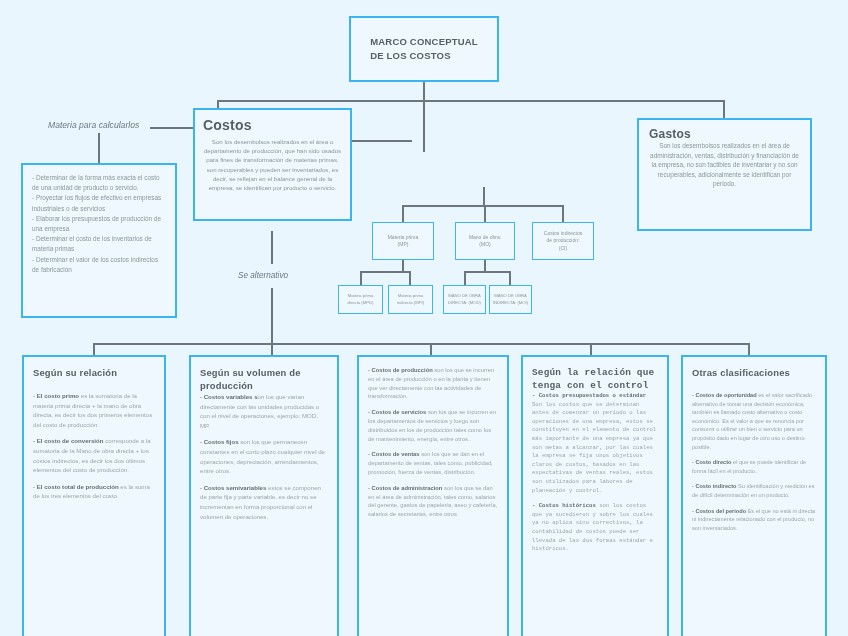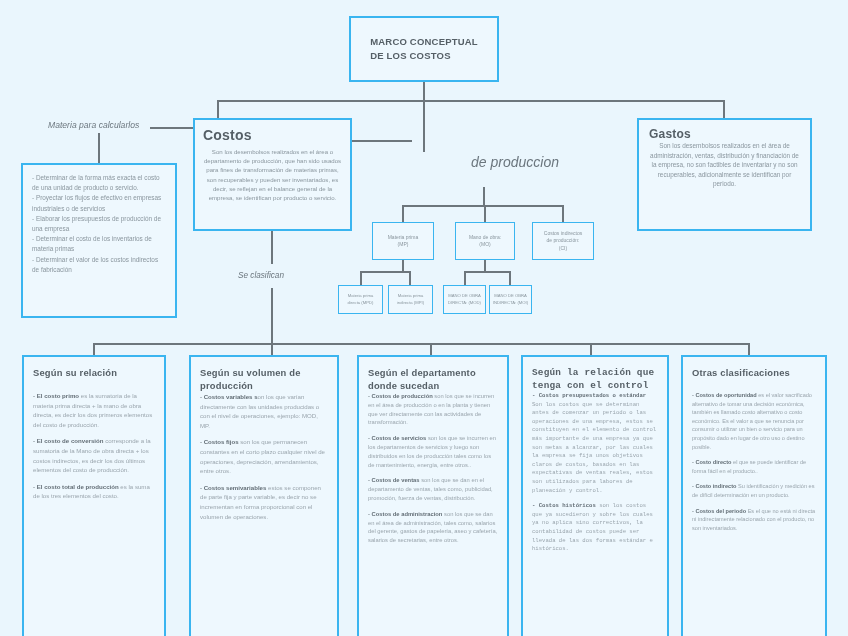--- a/index.html
+++ b/index.html
@@ -35,21 +35,21 @@
   .label-it{
     position:absolute;
     font-style:italic;
     color:#6b767e;
     z-index:4;
   }
   
   #root-box{left:349px;top:16px;width:150px;height:66px;display:flex;align-items:center;justify-content:center;}
   #root-box .title{font-size:9.5px;line-height:14px;}
 
-  #costos-box{left:193px;top:118px;width:159px;height:113px;padding:7px 8px 0 8px;}
+  #costos-box{left:193px;top:108px;width:159px;height:113px;padding:7px 8px 0 8px;}
   #costos-box .title{font-size:14px;margin-bottom:4px;}
   #costos-box .body{font-size:6.1px;line-height:9.2px;}
 
   #gastos-box{left:637px;top:118px;width:175px;height:113px;padding:7px 10px 0 10px;}
   #gastos-box .title{font-size:12px;}
   #gastos-box .body{font-size:6.4px;line-height:9.6px;}
 
   #razones-box{left:21px;top:163px;width:156px;height:155px;padding:8px 9px;}
   #razones-box .body{font-size:6.4px;line-height:10.2px;text-align:left;}
 
@@ -157,21 +157,20 @@
     <div class="body" id="razones-body">
         <div>- Determinar de la forma más exacta el costo de una unidad de producto o servicio.</div>
         <div>- Proyectar los flujos de efectivo en empresas industriales o de servicios</div>
         <div>- Elaborar los presupuestos de producción de una empresa</div>
         <div>- Determinar el costo de los inventarios de materia primas</div>
         <div>- Determinar el valor de los costos indirectos de fabricación</div>
       </div>
   </div>
 
   <div class="label-it" id="elementos-label">
-    <div>de produccion</div>
   </div>
 
   <div class="box thin elem-box" id="mp-box">
     <div class="body">
         <div>Materia prima</div>
         <div>(MP)</div>
       </div>
   </div>
   <div class="box thin elem-box" id="mo-box">
     <div class="body">
@@ -205,40 +204,39 @@
         <div>DIRECTA: (MOD)</div>
       </div>
   </div>
   <div class="box thin leaf-box" id="moi-box">
     <div class="body">
         <div>MANO DE OBRA</div>
         <div>INDIRECTA: (MOI)</div>
       </div>
   </div>
 
-  <div class="label-it" id="seclas-label">Se clasifican</div>
+  <div class="label-it" id="seclas-label">Se alternativo</div>
 
   <div class="box class-box" id="c1">
     <div class="title">Según su relación</div>
     <div class="items">
         <p><b>- El costo primo</b> es la sumatoria de la materia prima directa + la mano de obra directa, es decir los dos primeros elementos del costo de producción.</p>
         <p><b>- El costo de conversión</b> corresponde a la sumatoria de la Mano de obra directa + los costos indirectos, es decir los dos últimos elementos del costo de producción.</p>
         <p><b>- El costo total de producción</b> es la suma de los tres elementos del costo.</p>
       </div>
   </div>
   <div class="box class-box" id="c2">
     <div class="title">Según su volumen de producción</div>
     <div class="items">
         <p><b>- Costos variables s</b>on los que varían directamente con las unidades producidas o con el nivel de operaciones, ejemplo: MOD, MP.</p>
         <p><b>- Costos fijos</b> son los que permanecen constantes en el corto plazo cualquier nivel de operaciones, depreciación, arrendamientos, entre otros.</p>
         <p><b>- Costos semivariables</b> estos se componen de parte fija y parte variable, es decir no se incrementan en forma proporcional con el volumen de operaciones.</p>
       </div>
   </div>
   <div class="box class-box" id="c3">
-    <div class="title">Según el departamento donde sucedan</div>
     <div class="items">
         <p><b>- Costos de producción</b> son los que se incurren en el área de producción o en la planta y tienen que ver directamente con las actividades de transformación.</p>
         <p><b>- Costos de servicios</b> son los que se incurren en los departamentos de servicios y luego son distribuidos en los de producción tales como los de mantenimiento, energía, entre otros..</p>
         <p><b>- Costos de ventas</b> son los que se dan en el departamento de ventas, tales como, publicidad, promoción, fuerza de ventas, distribución.</p>
         <p><b>- Costos de administracion</b> son los que se dan en el área de administración, tales como, salarios del gerente, gastos de papelería, aseo y cafetería, salarios de secretarias, entre otros.</p>
       </div>
   </div>
   <div class="box class-box" id="c4">
     <div class="title">Según la relación que tenga con el control</div>
     <div class="items">

